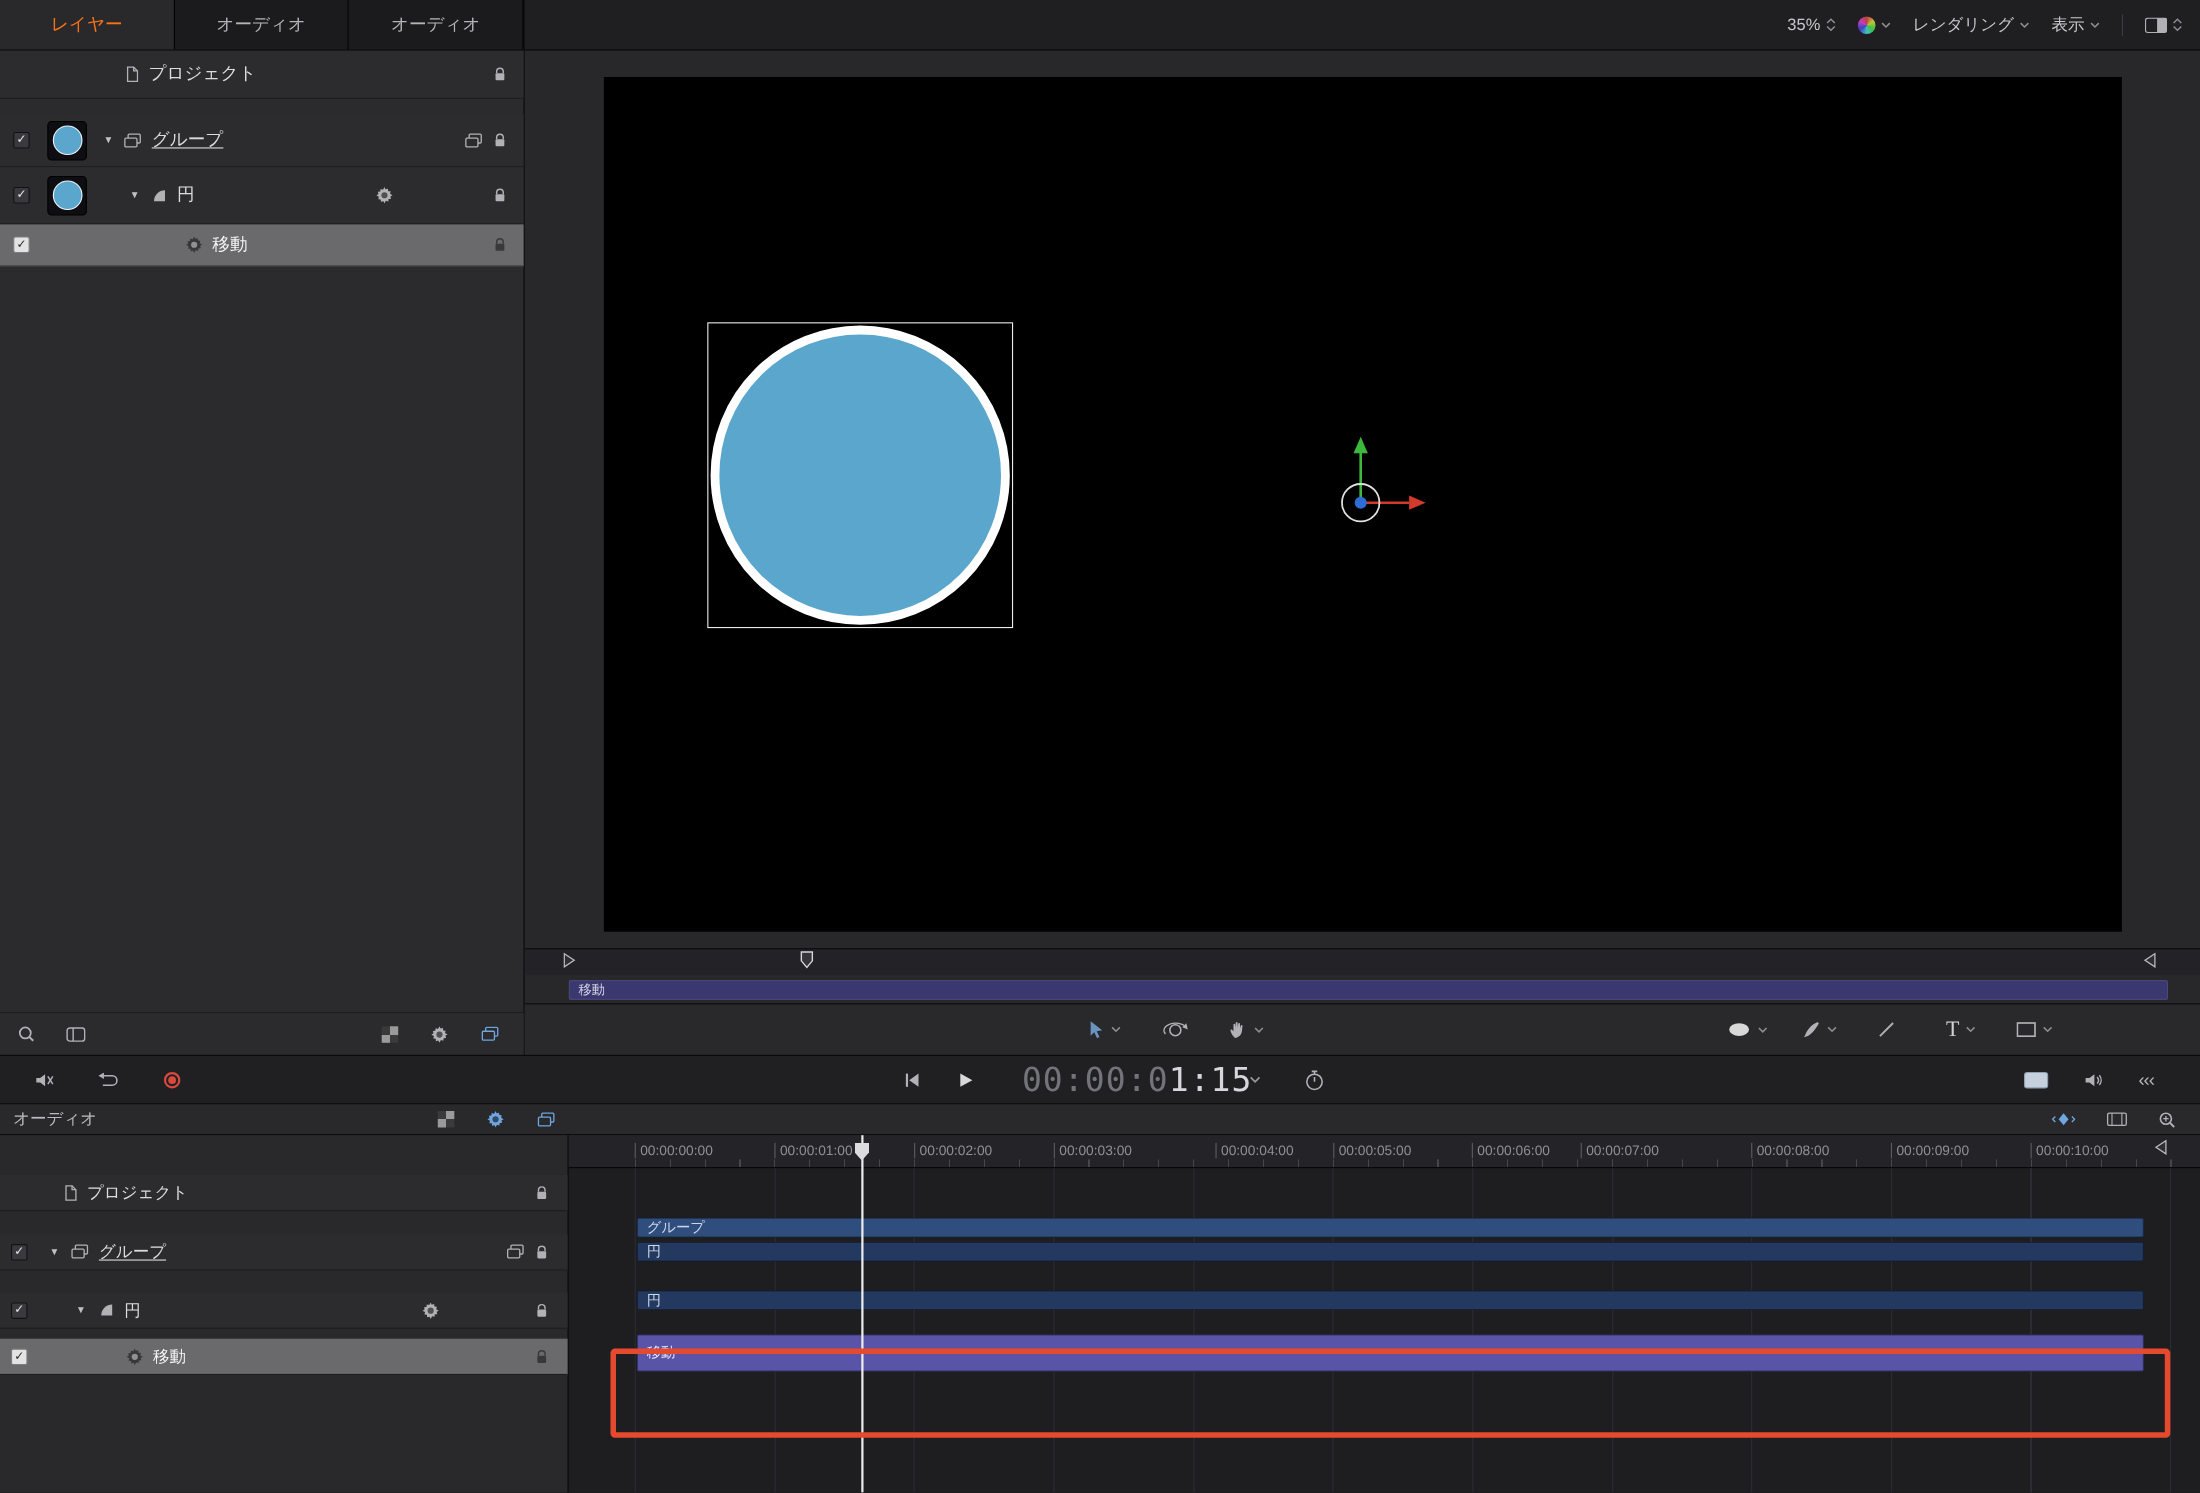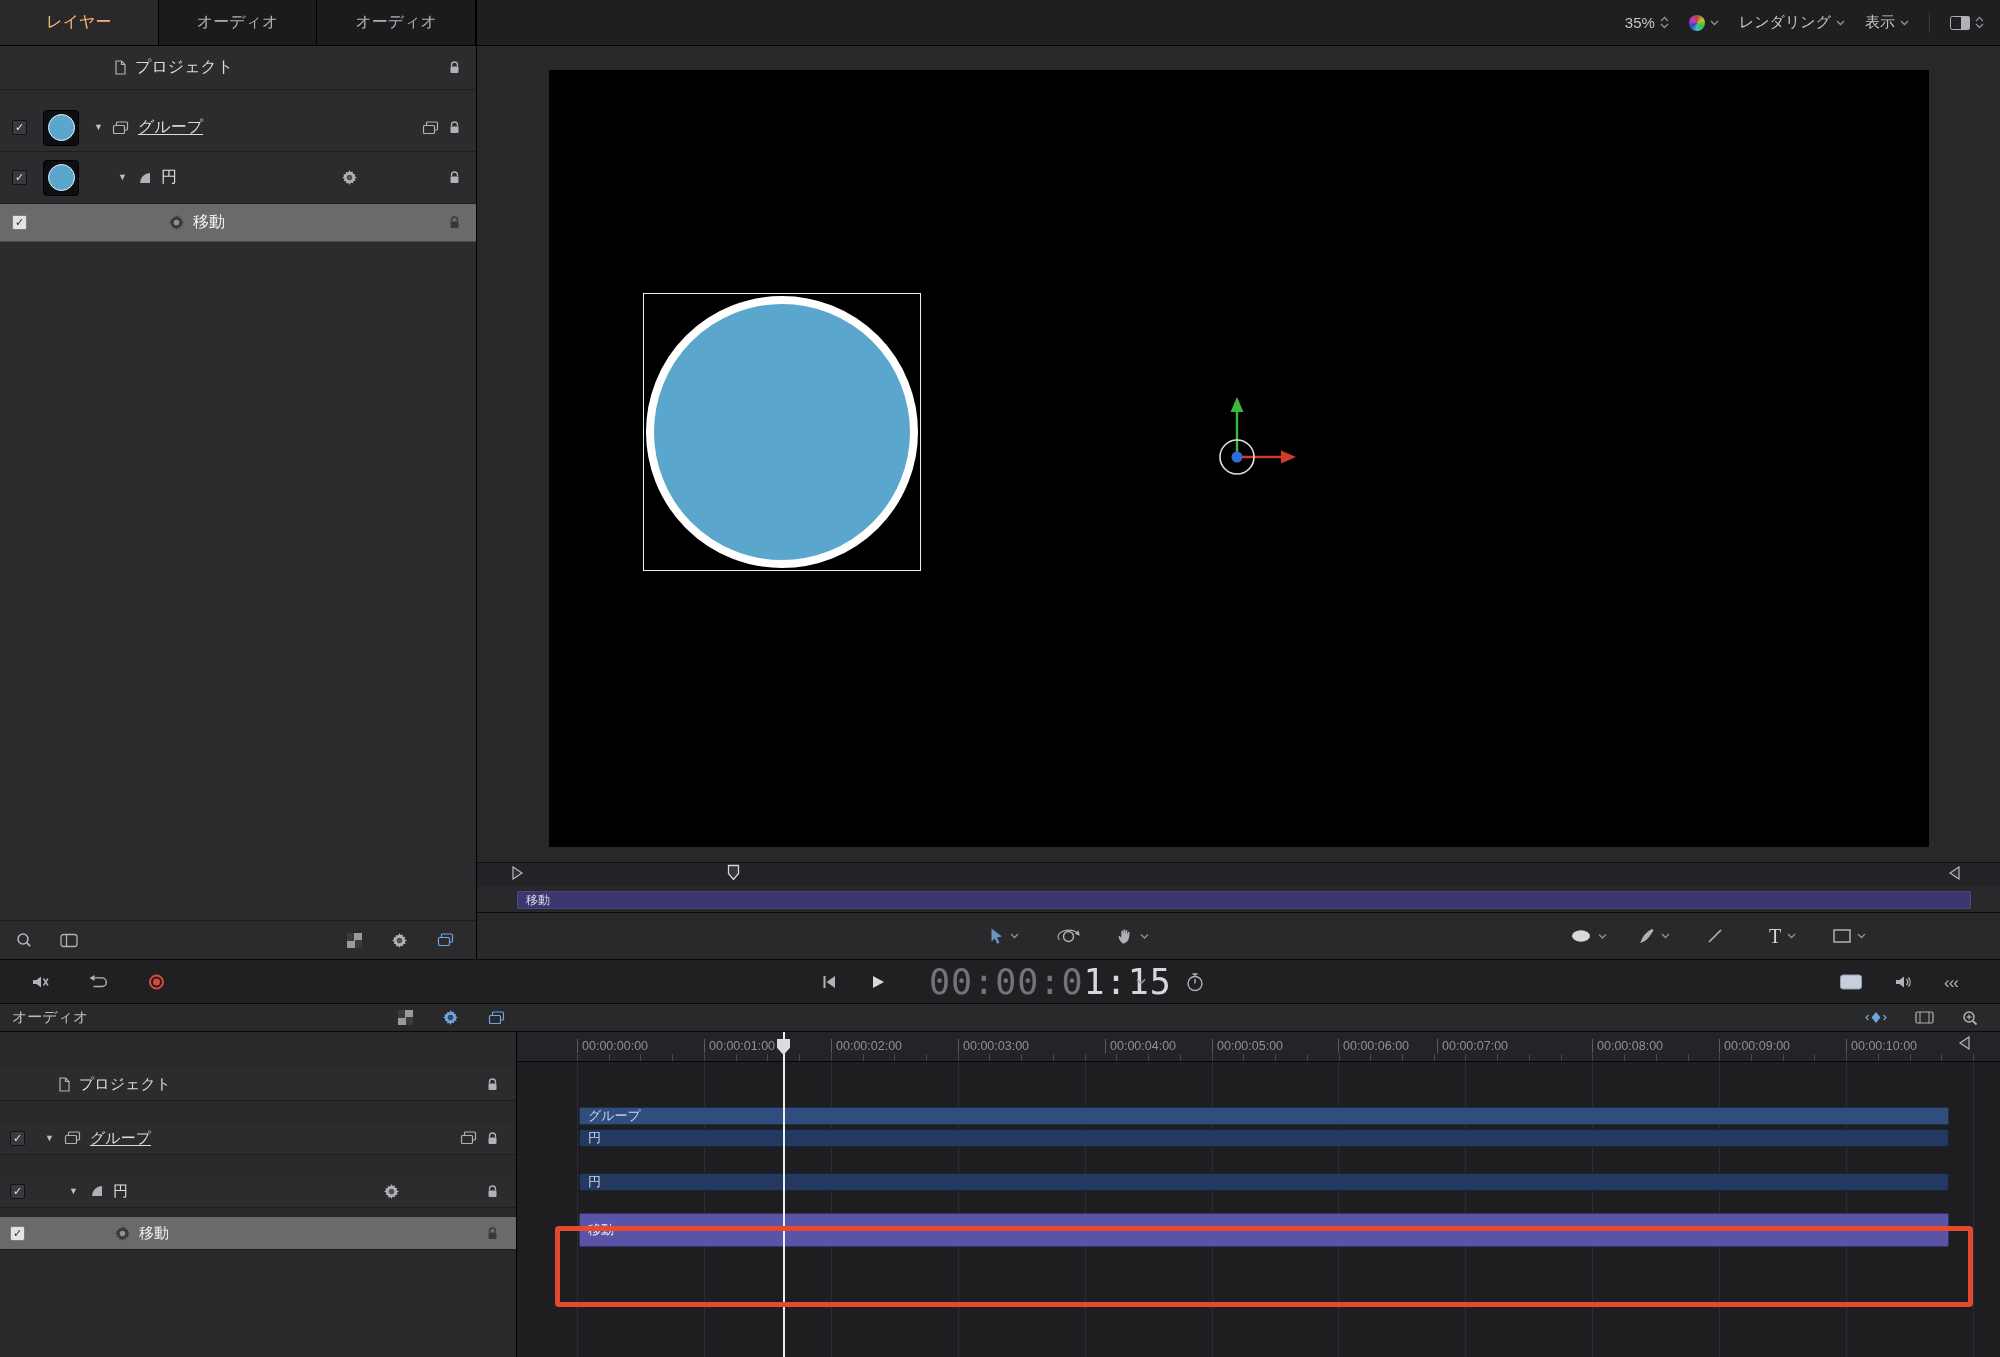--- a/index.html
+++ b/index.html
@@ -9,21 +9,21 @@
   .abs{position:absolute}
   .ic{display:inline-flex;align-items:center;justify-content:center;color:#b2b2b6;flex:none}
   .ic.blue{color:#6fa5e0}
   .ic.dark{color:#38383b}
 
   
   .left-panel{left:0;top:0;width:477px;height:959px;background:#2b2b2d;border-right:1px solid #000}
   .tabbar{display:flex;height:46px;background:#1b1b1d;border-bottom:1px solid #000}
   .tab{flex:1;display:flex;align-items:center;justify-content:center;font-size:16px;
        color:#b4b4b8;border-right:1px solid #000;background:#1b1b1d}
-  .tab.active{background:#29292c;color:#fdba74}
+  .tab.active{background:#29292c;color:#f97316}
   .lrow{position:absolute;left:0;width:476px;display:flex;align-items:center;
         background:#2c2c2e;border-bottom:1px solid #1d1d1f}
   .lrow.sel{background:#6a6a6c;border-bottom:1px solid #4a4a4c}
   .lbl{font-size:16px;color:#dcdcdc;white-space:nowrap}
   .sel .lbl{color:#f4f4f4}
   .u{text-decoration:underline;text-underline-offset:2px}
   .checkbox{width:15px;height:15px;background:#3a3a3e;border:1px solid #121214;border-radius:2px;
             display:inline-flex;align-items:center;justify-content:center;flex:none}
   .checkbox .check{color:#e8e8e8;font-size:11px;line-height:1}
   .sel .checkbox{background:#e3e3e3;border-color:#7c7c7e}
@@ -52,21 +52,21 @@
            border:1px solid rgba(255,255,255,.08);display:flex;align-items:center;padding-left:8px;
            font-size:12px;color:#d8d8ea}
   .toolbar{left:477px;top:912px;width:1523px;height:47px;background:#29292b;border-top:1px solid #0c0c0e}
   .tool{position:absolute;top:50%;transform:translateY(-50%);display:flex;align-items:center;gap:6px}
   .ttool{font-family:"Liberation Serif","DejaVu Serif",serif;font-size:20px;color:#d2d2d4;line-height:1}
 
   
   .transport{left:0;top:959px;width:2000px;height:45px;background:#202023;
              border-top:1px solid #0a0a0c;border-bottom:1px solid #0a0a0c}
   .titem{position:absolute;top:50%;transform:translateY(-50%);display:flex;align-items:center}
-  .timecode{font-family:"DejaVu Sans Mono","Liberation Mono",monospace;font-size:35px;letter-spacing:1px}
+  .timecode{font-family:"DejaVu Sans Mono","Liberation Mono",monospace;font-size:30px;letter-spacing:1px}
   .tc-dim{color:#73737b}
   .tc-bright{color:#d6d6dc}
   .rec{width:15px;height:15px;border-radius:50%;border:2px solid #d84a3e;
        display:flex;align-items:center;justify-content:center}
   .rec .reddot{width:7px;height:7px;border-radius:50%;background:#d84a3e}
   .hudicon{width:22px;height:15px;border-radius:3px;background:#c6d0dd;border:1px solid #8fa0b6}
   .tripchev{font-size:17px;color:#b4b4b8;letter-spacing:-1px;line-height:1}
 
   
   .tl-header{left:0;top:1004px;width:2000px;height:28px;background:#29292b;

